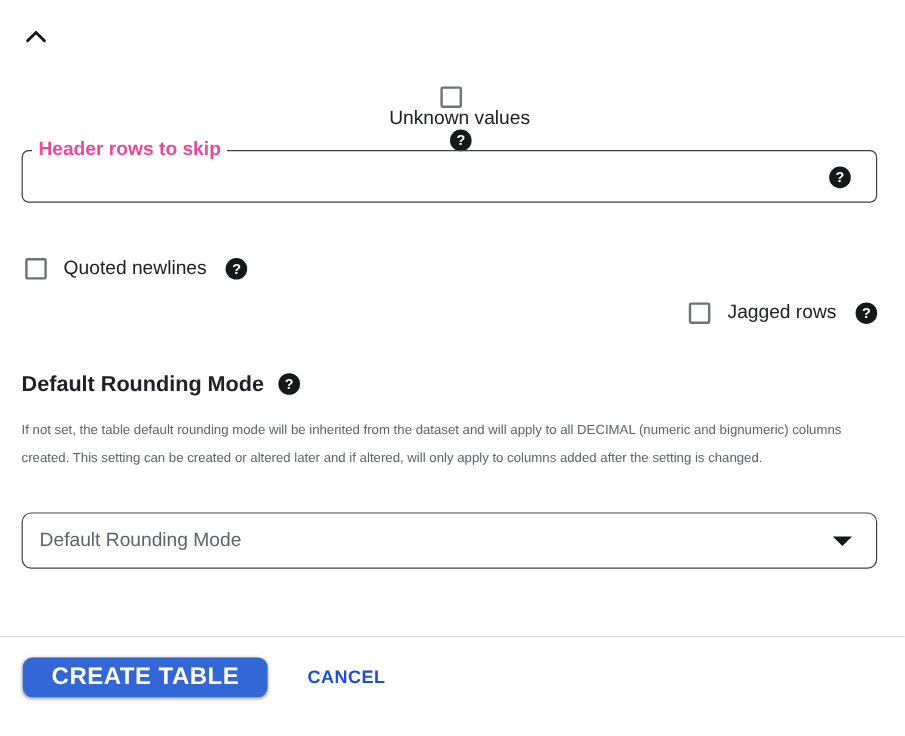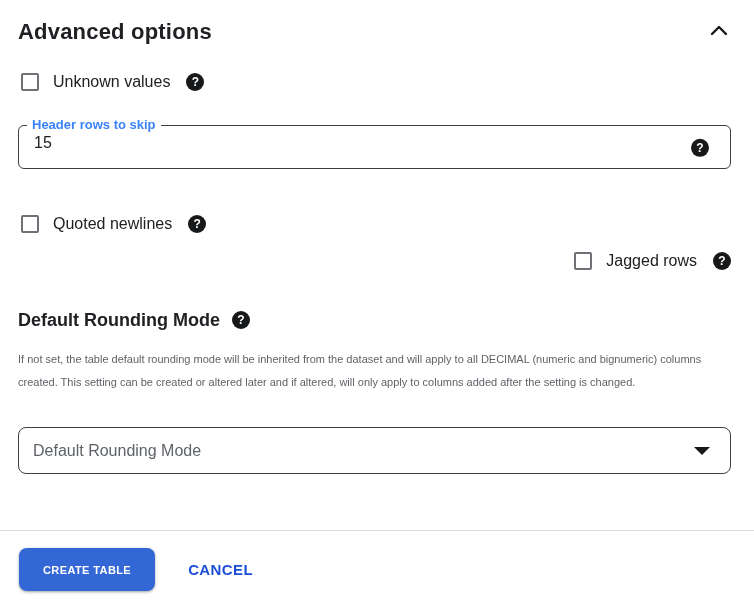--- a/index.html
+++ b/index.html
@@ -25,21 +25,21 @@
     display: flex; align-items: center; justify-content: center; cursor: pointer;
     padding: 0;
   }
 
   
   .cb-row {
     display: flex; align-items: center;
     margin-left: 3px;
     height: 20px;
   }
-  .row-unknown { margin-top: 26px; }
+  .row-unknown { margin-top: 26px; flex-direction: column; }
   .row-quoted  { margin-top: 45px; }
   .row-jagged  { margin-top: 17px; justify-content: flex-end; }
   .cb {
     width: 18px; height: 18px; flex: 0 0 18px;
     border: 2px solid #6e7175; border-radius: 2px; background: #fff;
     cursor: pointer;
   }
   .cb-label { margin-left: 14px; font-size: 16px; color: #202124; }
   .help-icon {
     margin-left: 16px;
@@ -52,21 +52,21 @@
 
   
   fieldset.text-field {
     margin-top: 26px;
     border: 1px solid #3c4043; border-radius: 6px;
     position: relative;
     height: 51px;
   }
   fieldset.text-field legend {
     margin-left: 8px; padding: 0 5px;
-    font-size: 13px; font-weight: 700; color: #3b82f6;
+    font-size: 16px; font-weight: 700; color: #ec4899;
     line-height: 14px;
   }
   .text-field input {
     border: none; outline: none; background: transparent;
     font-family: "Liberation Sans", sans-serif;
     font-size: 16px; color: #202124;
     width: calc(100% - 60px);
     padding: 2px 0 10px 15px;
   }
   .field-help {
@@ -111,61 +111,59 @@
   .divider {
     margin-top: 56px;
     height: 1px; background: #dadce0; width: 754px;
     margin-left: -18px;
   }
   .actions {
     display: flex; align-items: center;
     margin-top: 17px; margin-left: 1px;
   }
   .primary-btn {
-    height: 43px; padding: 0 24px;
+    height: 33px; padding: 0 24px;
     background: #3367d6; color: #ffffff;
     border: none; border-radius: 8px;
     font-family: "Liberation Sans", sans-serif;
-    font-size: 11px; font-weight: 700; letter-spacing: .4px;
+    font-size: 20px; font-weight: 700; letter-spacing: .4px;
     cursor: pointer;
     box-shadow: 0 1px 2px rgba(60,64,67,.30), 0 1px 3px 1px rgba(60,64,67,.15);
   }
   .text-btn {
     margin-left: 33px;
     background: transparent; border: none;
     font-family: "Liberation Sans", sans-serif;
     font-size: 15px; font-weight: 700; letter-spacing: .4px;
     color: #1d4ed8; cursor: pointer; padding: 0;
   }
 </style>
 </head>
 <body>
 
 <div class="inner">
 
   <div class="section-header">
-    <div class="section-title">Advanced options</div>
     <button class="collapse-btn" aria-label="Collapse">
       <span>
         <svg width="24" height="24" viewBox="0 0 24 24">
           <polyline points="5,15 12,8 19,15" fill="none" stroke="#17181a" stroke-width="2.4" stroke-linecap="round" stroke-linejoin="round"></polyline>
         </svg>
       </span>
     </button>
   </div>
 
   <div class="cb-row row-unknown">
     <span class="cb" role="checkbox" aria-checked="false"></span>
     <span class="cb-label">Unknown values</span>
     <span class="help-icon">?</span>
   </div>
 
   <fieldset class="text-field">
     <legend>Header rows to skip</legend>
-    <input type="text" value="15" style="">
     <span class="help-icon field-help">?</span>
   </fieldset>
 
   <div class="cb-row row-quoted">
     <span class="cb" role="checkbox" aria-checked="false"></span>
     <span class="cb-label">Quoted newlines</span>
     <span class="help-icon">?</span>
   </div>
 
   <div class="cb-row row-jagged">

